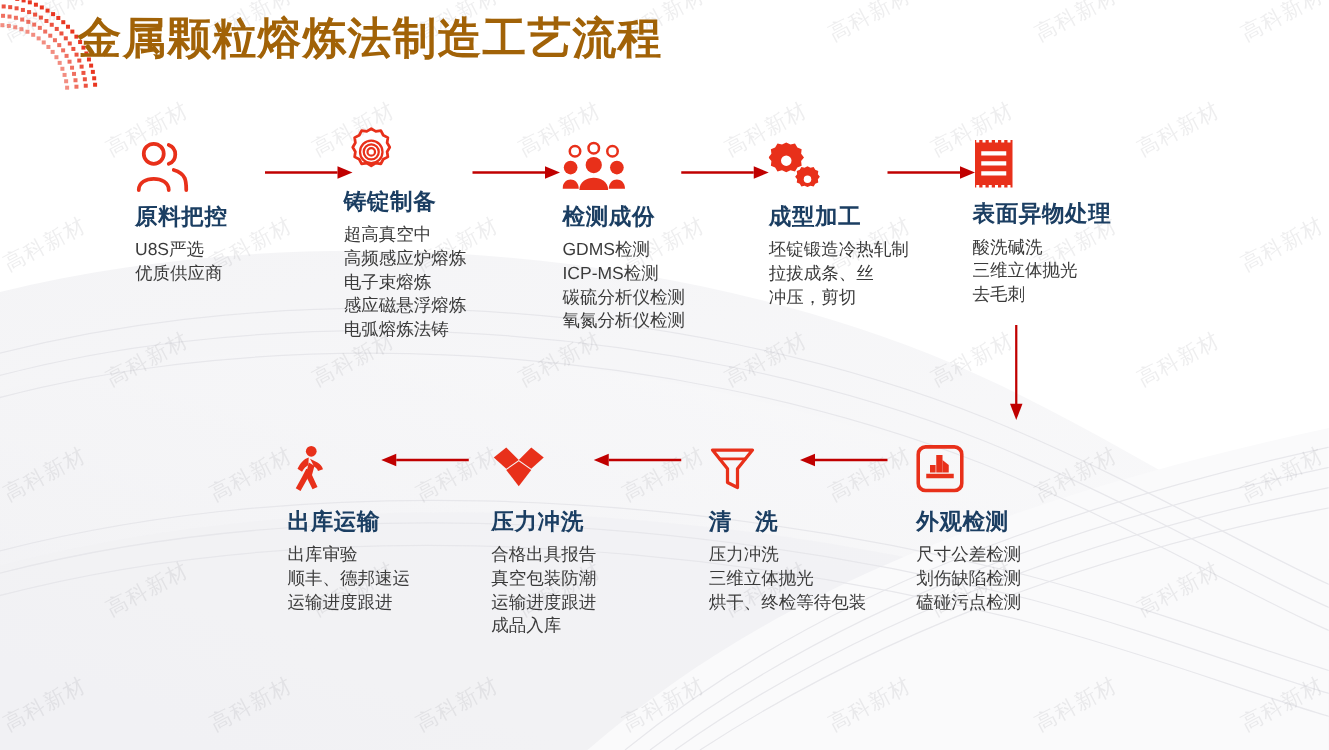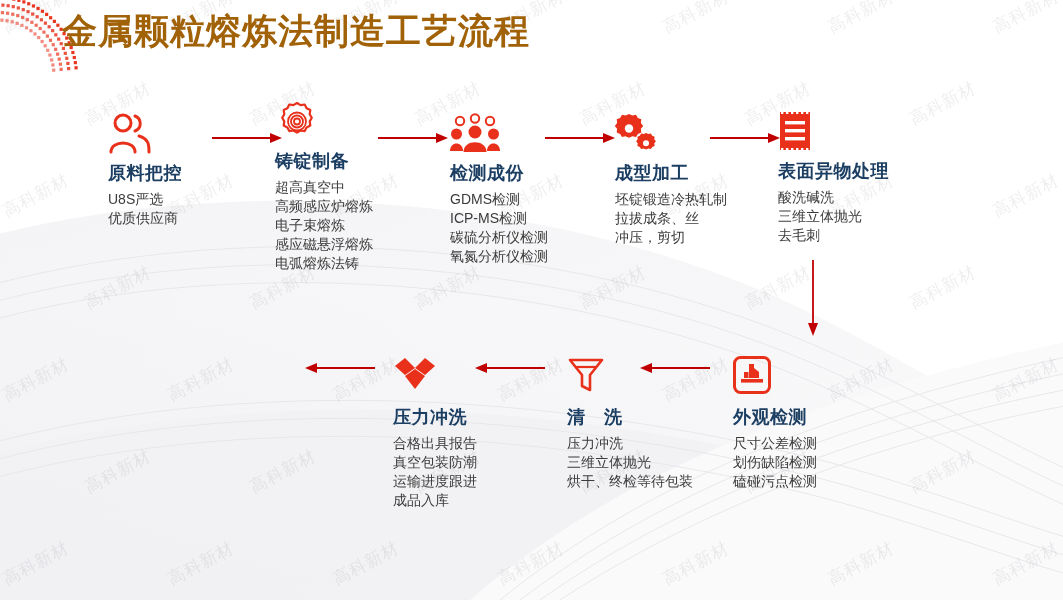--- a/index.html
+++ b/index.html
@@ -449,14 +449,31 @@
       </div>
   </div>
 
   <div class="arrow-h" style="left:305px;top:362px;width:70px;">
     <svg width="70" height="12" viewBox="0 0 70 12">
       <line x1="12" y1="6" x2="70" y2="6" stroke="#C00000" stroke-width="2"></line>
       <path d="M12 1 L0 6 L12 11 Z" fill="#C00000"></path>
     </svg>
   </div>
 
+  <div class="node" style="left:230px;top:356px;">
+    <div class="node-icon">
+      <svg class="ic" width="34" height="40" viewBox="0 0 34 40">
+        <circle cx="19" cy="5" r="4.3" fill="#E8301A"></circle>
+        <path d="M17 10 C13 11 10 15 8 19 l3.6 2.4 c1.5 -2.6 3.4 -4.6 5 -5.2 Z" fill="#E8301A"></path>
+        <path d="M18 11 l6 3 c2 1 3.6 3 4.4 5.4 l-4 1.4 c-0.6 -1.6 -1.6 -2.8 -3 -3.4 Z" fill="#E8301A"></path>
+        <path d="M17 14 l4.6 2.6 -2 7.4 4.4 9.6 -4 1.8 -5.4 -11 Z" fill="#E8301A"></path>
+        <path d="M15 19 l3.8 2 -3 6.2 -5.4 9.6 -3.8 -2.2 5 -9 Z" fill="#E8301A"></path>
+      </svg>
+    </div>
+    <div class="node-title">出库运输</div>
+    <div class="node-lines">
+        <div>出库审验</div>
+        <div>顺丰、德邦速运</div>
+        <div>运输进度跟进</div>
+      </div>
+  </div>
 
 </div>
 
 </body></html>

